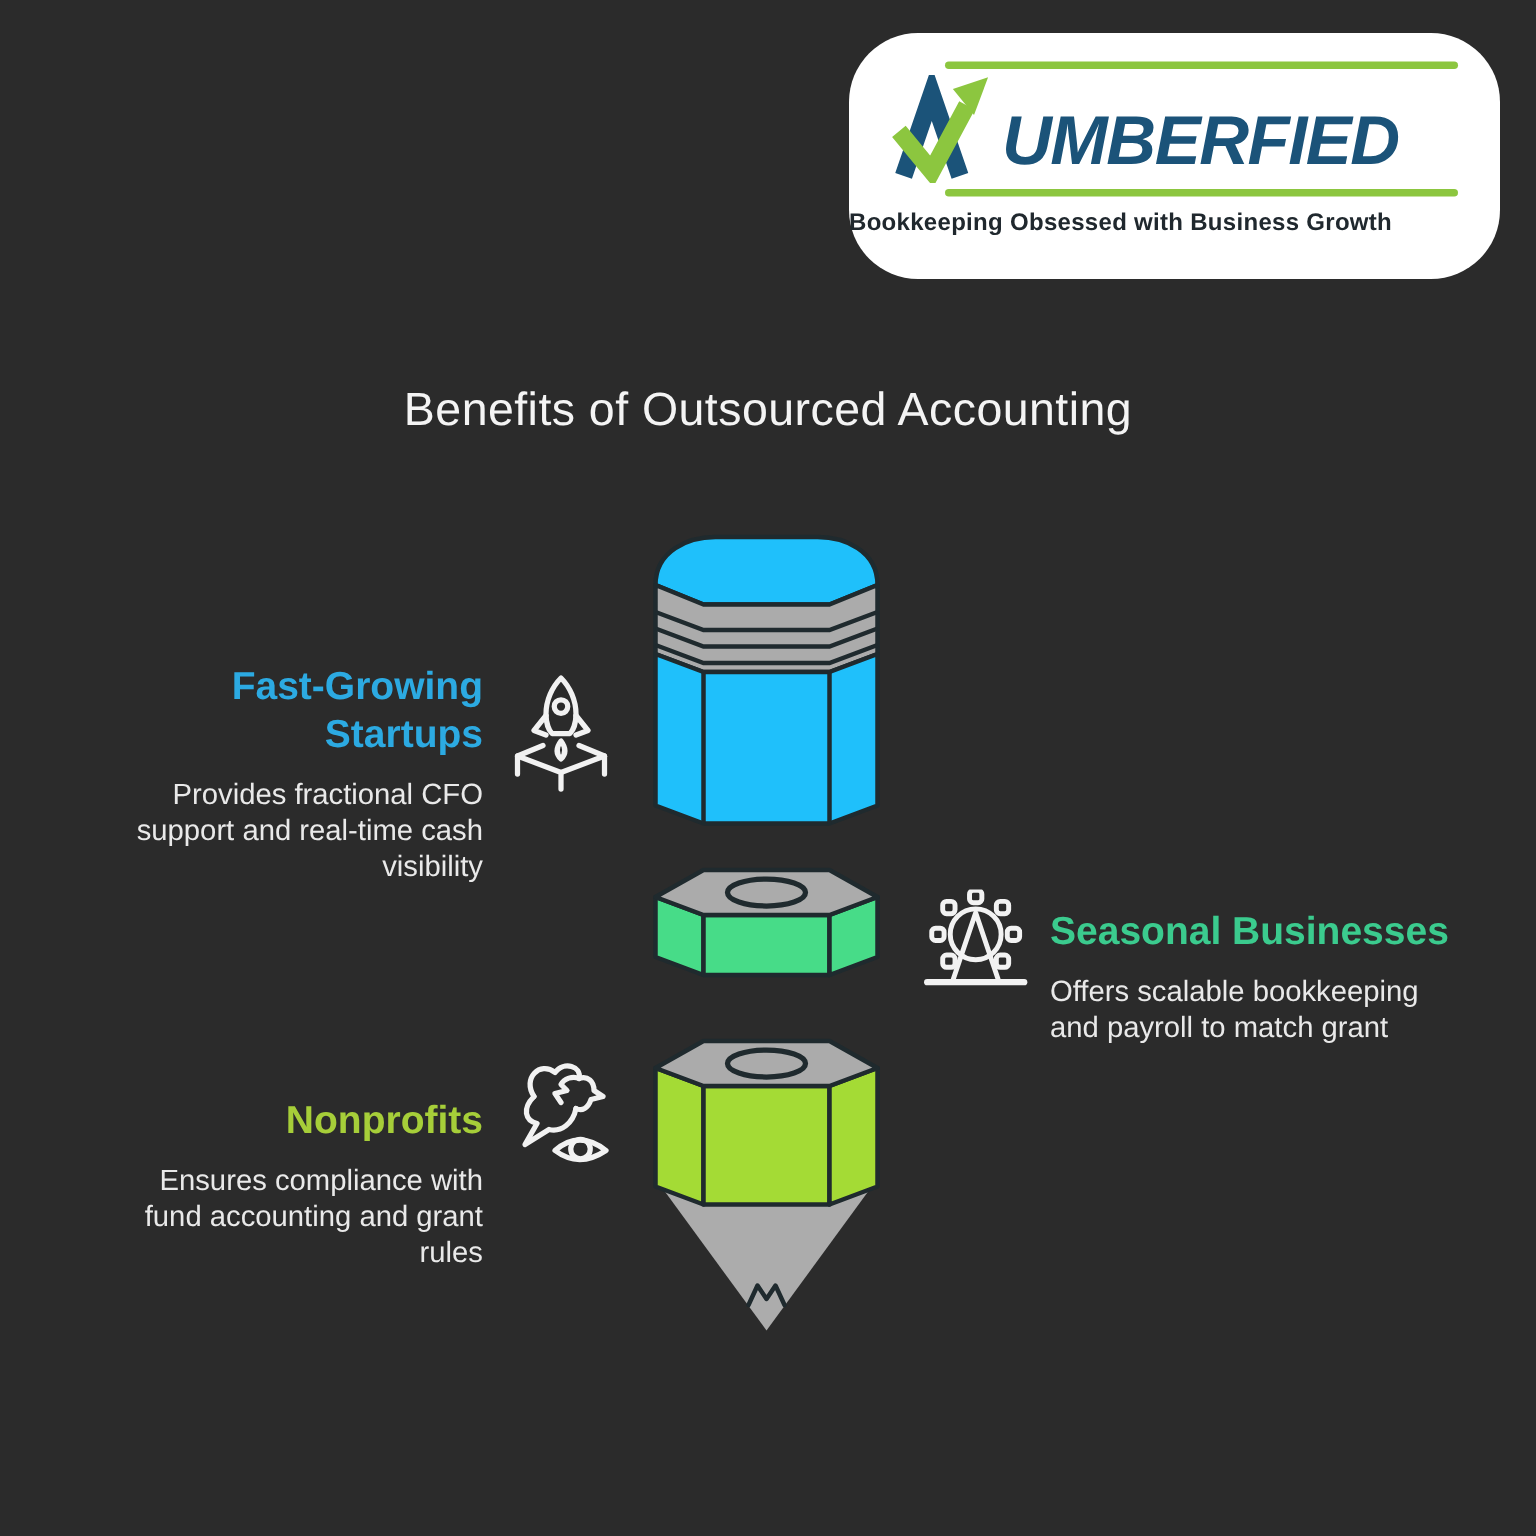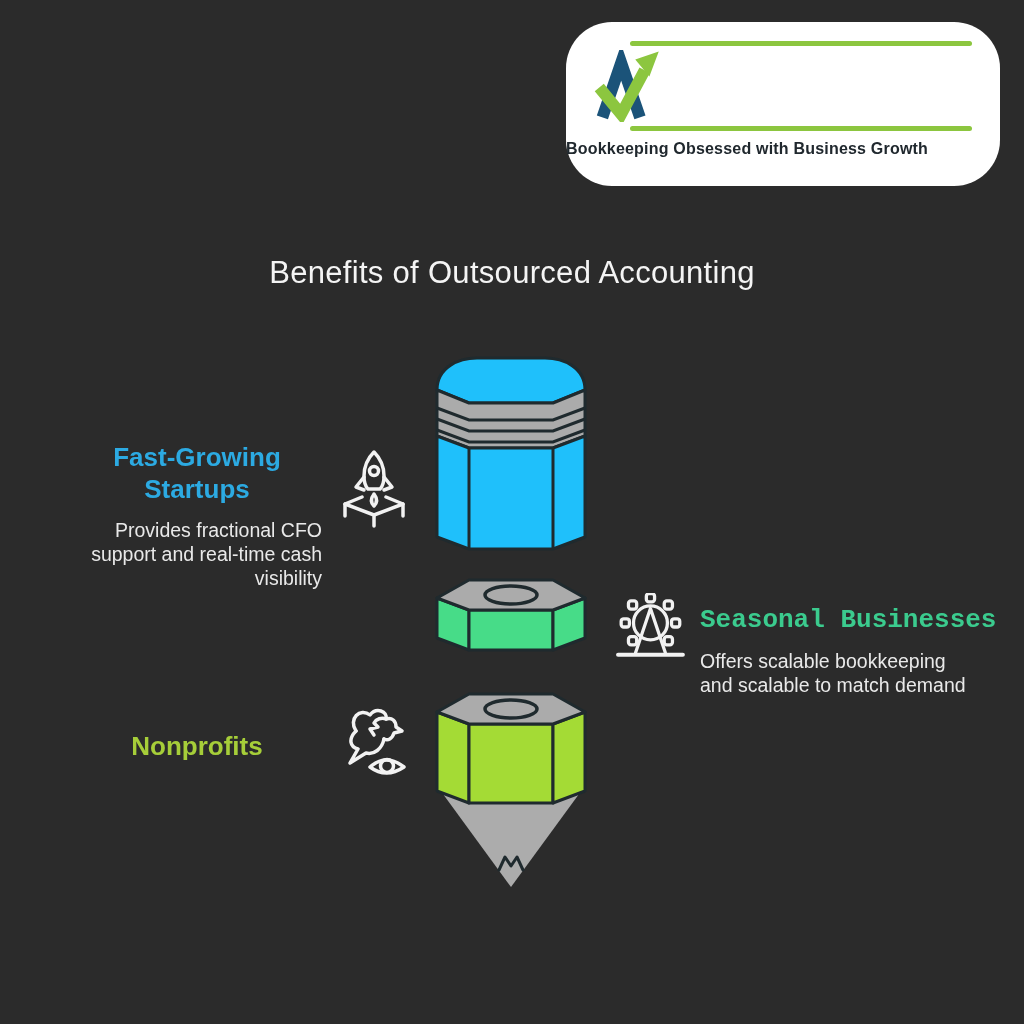--- a/index.html
+++ b/index.html
@@ -36,28 +36,28 @@
 
   
   .page-title{
     left:0;top:255px;width:1024px;text-align:center;
     font-size:31px;font-weight:normal;color:#F4F4F4;white-space:nowrap;
     letter-spacing:0.3px;
   }
 
   
   .section{line-height:1;}
-  .section .heading{font-size:26px;font-weight:bold;line-height:32px;text-align:center;}
+  .section .heading{font-size:26px;font-weight:bold;line-height:32px;}
   .section .body{font-size:19.5px;line-height:24px;color:#E9E9E9;margin-top:13px;}
   .sec-left{text-align:right;}
   .sec-right{text-align:left;}
   .sec-startups{left:72px;top:441px;width:250px;}
   .sec-startups .heading{color:#2CAAE2;}
   .sec-seasonal{left:700px;top:604px;width:272px;}
-  .sec-seasonal .heading{color:#3BCB8E;white-space:nowrap;font-family:Liberation Mono, monospace;}
+  .sec-seasonal .heading{color:#3BCB8E;white-space:nowrap;}
   .sec-nonprofits{left:72px;top:711px;width:250px;margin-top:19px;}
   .sec-nonprofits .heading{color:#A6CE39;}
 
   .icon-box svg{display:block;}
   .icon-rocket{left:338px;top:446px;}
   .icon-ferris{left:615px;top:593px;}
   .icon-dove{left:328px;top:703px;}
 
   .pencil{left:425px;top:350px;}
 </style>
@@ -67,20 +67,21 @@
 <div class="abs logo-card">
   <div class="logo-line top"></div>
   <div class="logo-row">
     <span class="logo-mark">
       <svg width="82" height="72" viewBox="0 0 92 92">
         <polyline points="12,86 36,16 60,86" fill="none" stroke="#1B5379" stroke-width="15"></polyline>
         <polyline points="8,48 36,82 66,26" fill="none" stroke="#8CC63F" stroke-width="15"></polyline>
         <polygon points="54,12 84,2 72,34" fill="#8CC63F"></polygon>
       </svg>
     </span>
+    <span class="logo-text">UMBERFIED</span>
   </div>
   <div class="logo-line bottom"></div>
   <div class="logo-tagline">Bookkeeping Obsessed with Business Growth</div>
 </div>
 
 <div class="abs page-title">Benefits of Outsourced Accounting</div>
 
 <svg class="abs pencil" width="172" height="545" viewBox="0 0 172 545">
 
   <g>
@@ -149,25 +150,26 @@
     <rect x="47.9" y="7.6" width="8" height="8" rx="2.5" fill="#2B2B2B"></rect>
     <rect x="55" y="25" width="8" height="8" rx="2.5" fill="#2B2B2B"></rect>
     <rect x="47.9" y="42.4" width="8" height="8" rx="2.5" fill="#2B2B2B"></rect>
     <rect x="13.1" y="42.4" width="8" height="8" rx="2.5" fill="#2B2B2B"></rect>
     <rect x="6" y="25" width="8" height="8" rx="2.5" fill="#2B2B2B"></rect>
     <rect x="13.1" y="7.6" width="8" height="8" rx="2.5" fill="#2B2B2B"></rect>
   </svg>
 </div>
 <div class="abs section sec-right sec-seasonal">
   <div class="heading">Seasonal Businesses</div>
-  <div class="body">Offers scalable bookkeeping and scalable to match demand</div>
+  <div class="body">Offers scalable bookkeeping and payroll to match grant</div>
 </div>
 
 <div class="abs section sec-left sec-nonprofits">
   <div class="heading">Nonprofits</div>
+  <div class="body">Ensures compliance with fund accounting and grant rules</div>
 </div>
 <div class="abs icon-box icon-dove">
   <svg width="88" height="84" viewBox="0 0 84 84" fill="none" stroke="#F2F2F2" stroke-width="3.5" stroke-linecap="round" stroke-linejoin="round">
     <path d="M26,28 C18,16 30,4 40,12 C46,4 58,8 56,16 C52,14 46,16 44,20 L48,24 L40,26 L44,32"></path>
     <path d="M56,16 C62,14 66,18 66,24 L72,28 L64,30 C62,36 58,38 54,36"></path>
     <path d="M54,36 C52,46 44,52 36,50 L20,60 L28,46 C20,44 18,36 26,28"></path>
     <path d="M40,64 Q56,50 74,64 Q56,76 40,64 Z"></path>
     <circle cx="57" cy="63" r="6.5"></circle>
   </svg>
 </div>

